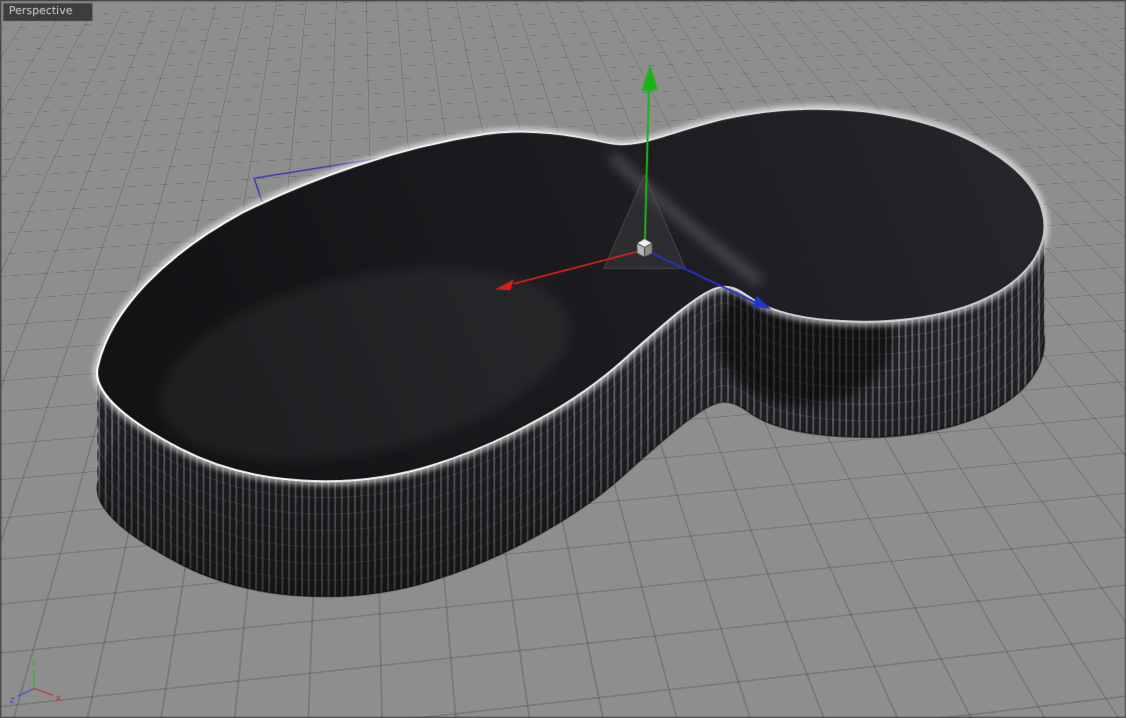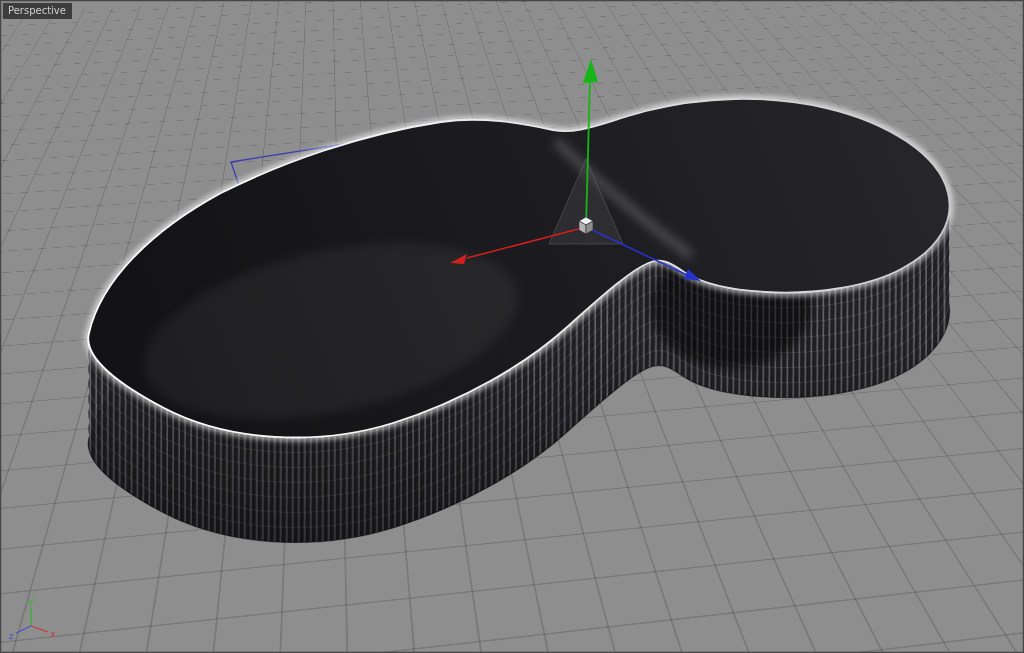--- a/index.html
+++ b/index.html
@@ -17,21 +17,21 @@
     margin-left:-3000px; margin-top:-1600px;
     transform: translateZ(-600px) rotateX(55deg) rotateZ(-8deg);
     background-image:
       repeating-linear-gradient(90deg, rgba(25,25,25,0.18) 0 1.6px, transparent 1.6px 72px),
       repeating-linear-gradient(0deg,  rgba(25,25,25,0.18) 0 1.6px, transparent 1.6px 72px);
   }
   .scene { position:absolute; left:0; top:0; z-index:2; }
   .view-label {
     position:absolute; left:2px; top:2px; z-index:5;
     background:#3d3d3d; color:#cfcfcf;
-    font-size:10px; line-height:13px; padding:1px 6px 2px 5px;
+    font-size:10px; line-height:13px; padding:1px 18px 2px 5px;
     user-select:none;
   }
 </style>
 </head>
 <body>
 
 <div class="viewport">
 
   <div class="grid-plane"></div>
 

